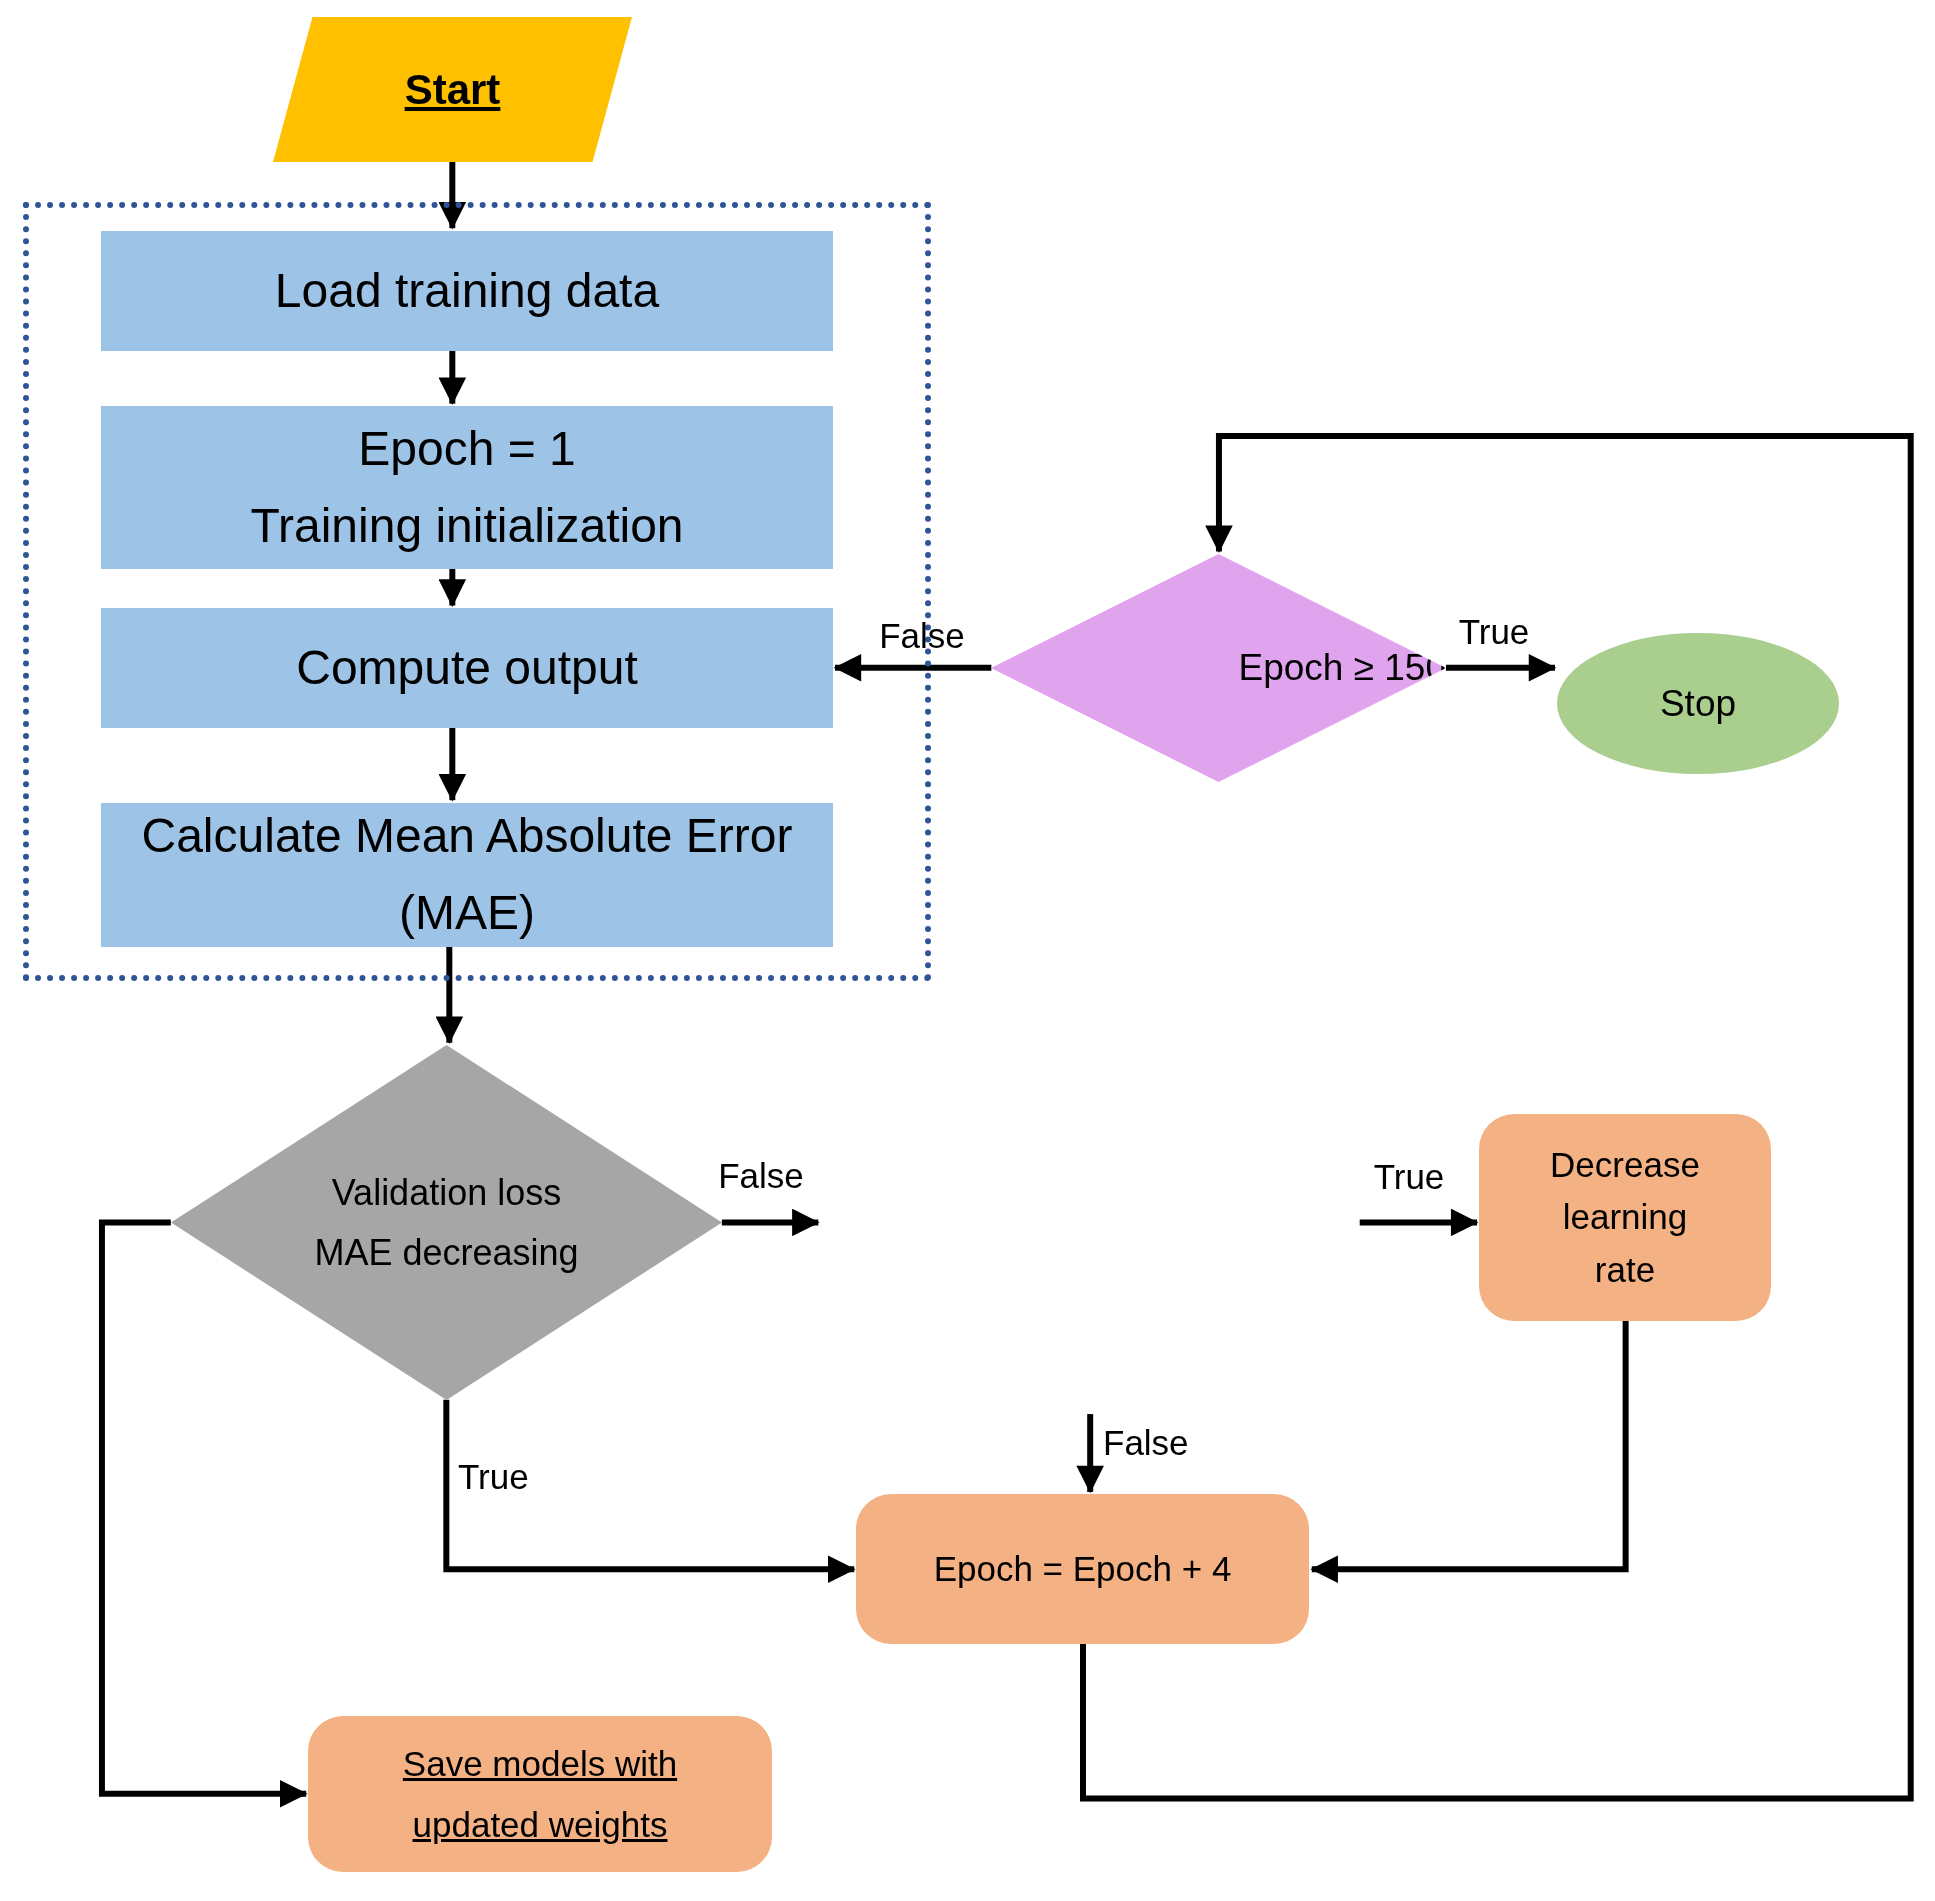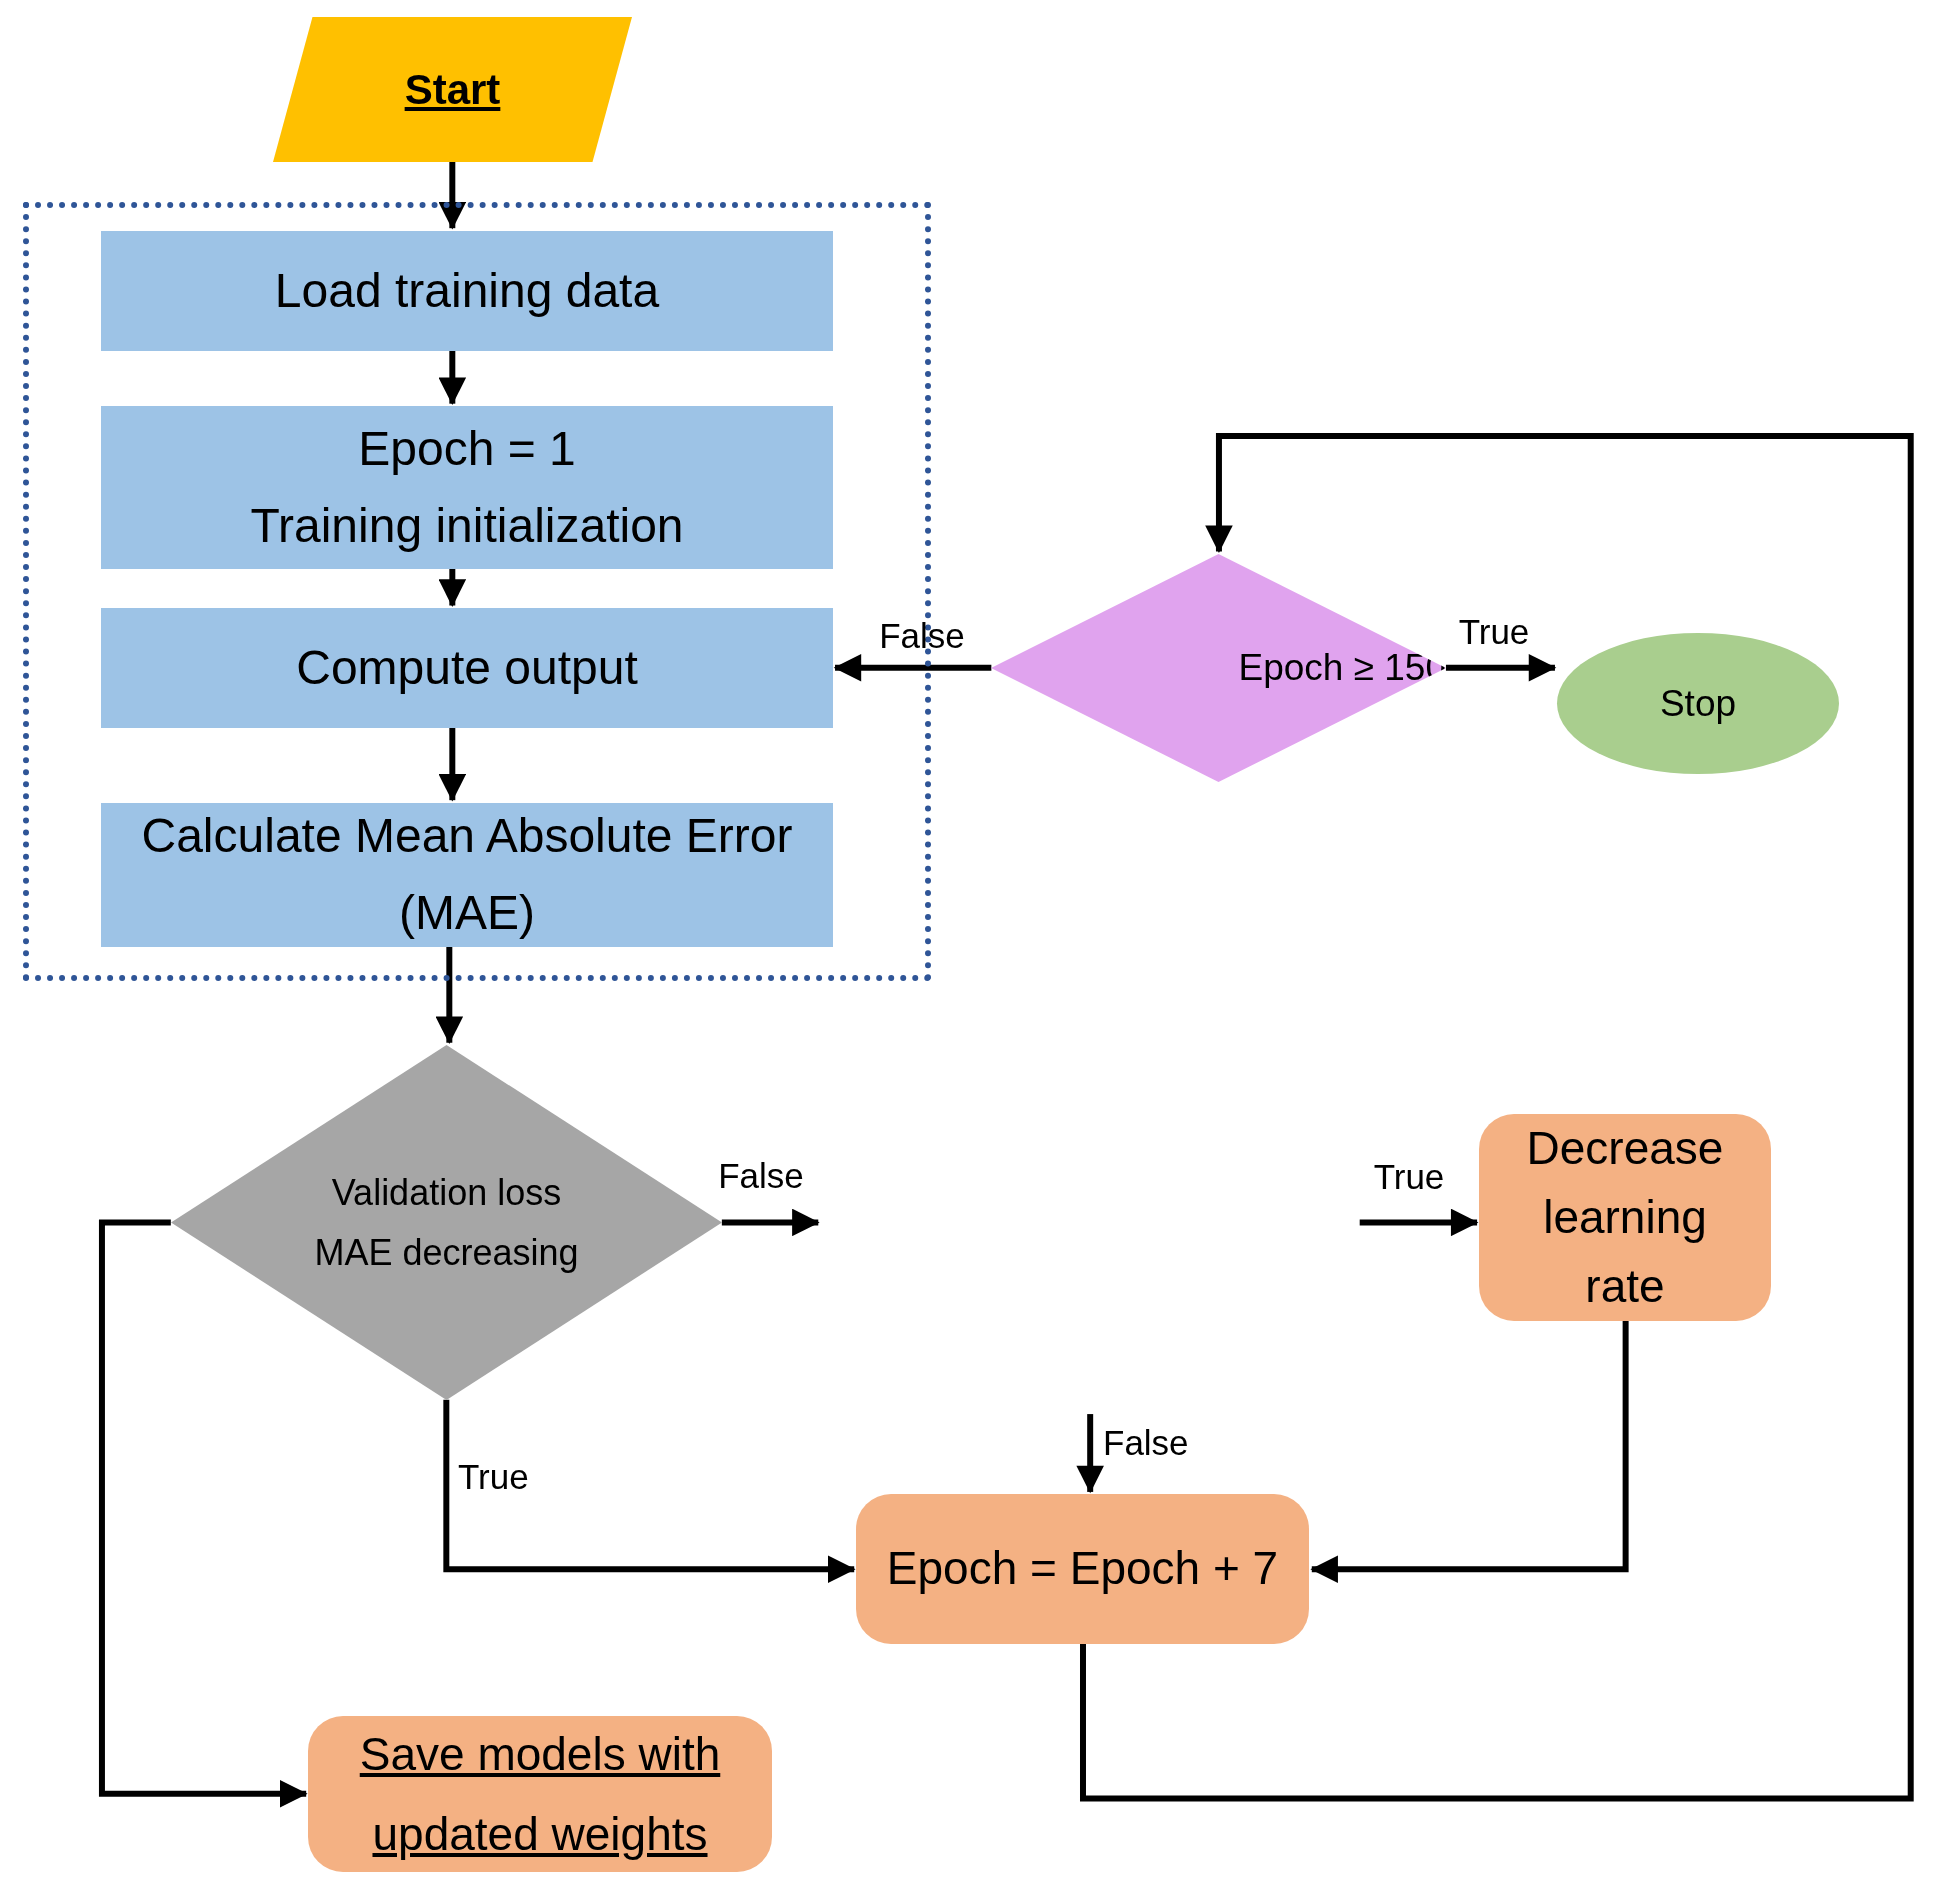--- a/index.html
+++ b/index.html
@@ -17,21 +17,21 @@
         justify-content:center; text-align:center; color:var(--text);}
   .rect{background:var(--blue); font-size:48px;}
   .rect .ln{line-height:1.6;}
   .parallelogram{background:var(--yellow); clip-path:polygon(11% 0,100% 0,89% 100%,0 100%);
         font-size:42px; font-weight:600;text-decoration:underline;}
   .diamond{clip-path:polygon(50% 0,100% 50%,50% 100%,0 50%); font-size:36px;}
   .diamond .ln{line-height:1.65;}
   .diamond.purple{background:var(--purple); font-size:37px;}
   .diamond.gray{background:var(--gray);}
   .ellipse{background:var(--green); border-radius:50%; font-size:37px;}
-  .rounded{background:var(--orange); border-radius:35px; font-size:46px;}
+  .rounded{background:var(--orange); border-radius:35px; font-size:35px;}
   .rounded .ln{line-height:1.55;}
   .rounded.tall .ln{line-height:1.5;}
   .rounded.save .ln{line-height:1.75;}
   .dotted-box{position:absolute; border:6px dotted var(--dotblue); background:transparent;}
   .edge-label{position:absolute; font-size:35px; color:var(--text); white-space:nowrap;}
   .edge-label.center{text-align:center;}
 </style>
 </head>
 <body>
 
@@ -99,21 +99,21 @@
   </div>
 
 
   <div class="node rounded tall" style="left:1479px; top:1114px; width:292px; height:207px;">
     <span class="ln">Decrease</span>
     <span class="ln">learning</span>
     <span class="ln">rate</span>
   </div>
 
   <div class="node rounded" style="left:856px; top:1494px; width:453px; height:150px;">
-    <span class="ln">Epoch = Epoch + 7</span>
+    <span class="ln">Epoch = Epoch + 4</span>
   </div>
 
   <div class="node rounded save" style="left:308px; top:1716px; width:464px; height:156px;text-decoration:underline;">
     <span class="ln">Save models with</span>
     <span class="ln">updated weights</span>
   </div>
 
   <div class="edge-label center" style="left:856px; top:616px; width:132px;">False</div>
   <div class="edge-label center" style="left:1440px; top:612px; width:108px;">True</div>
   <div class="edge-label center" style="left:692px; top:1156px; width:138px;">False</div>

